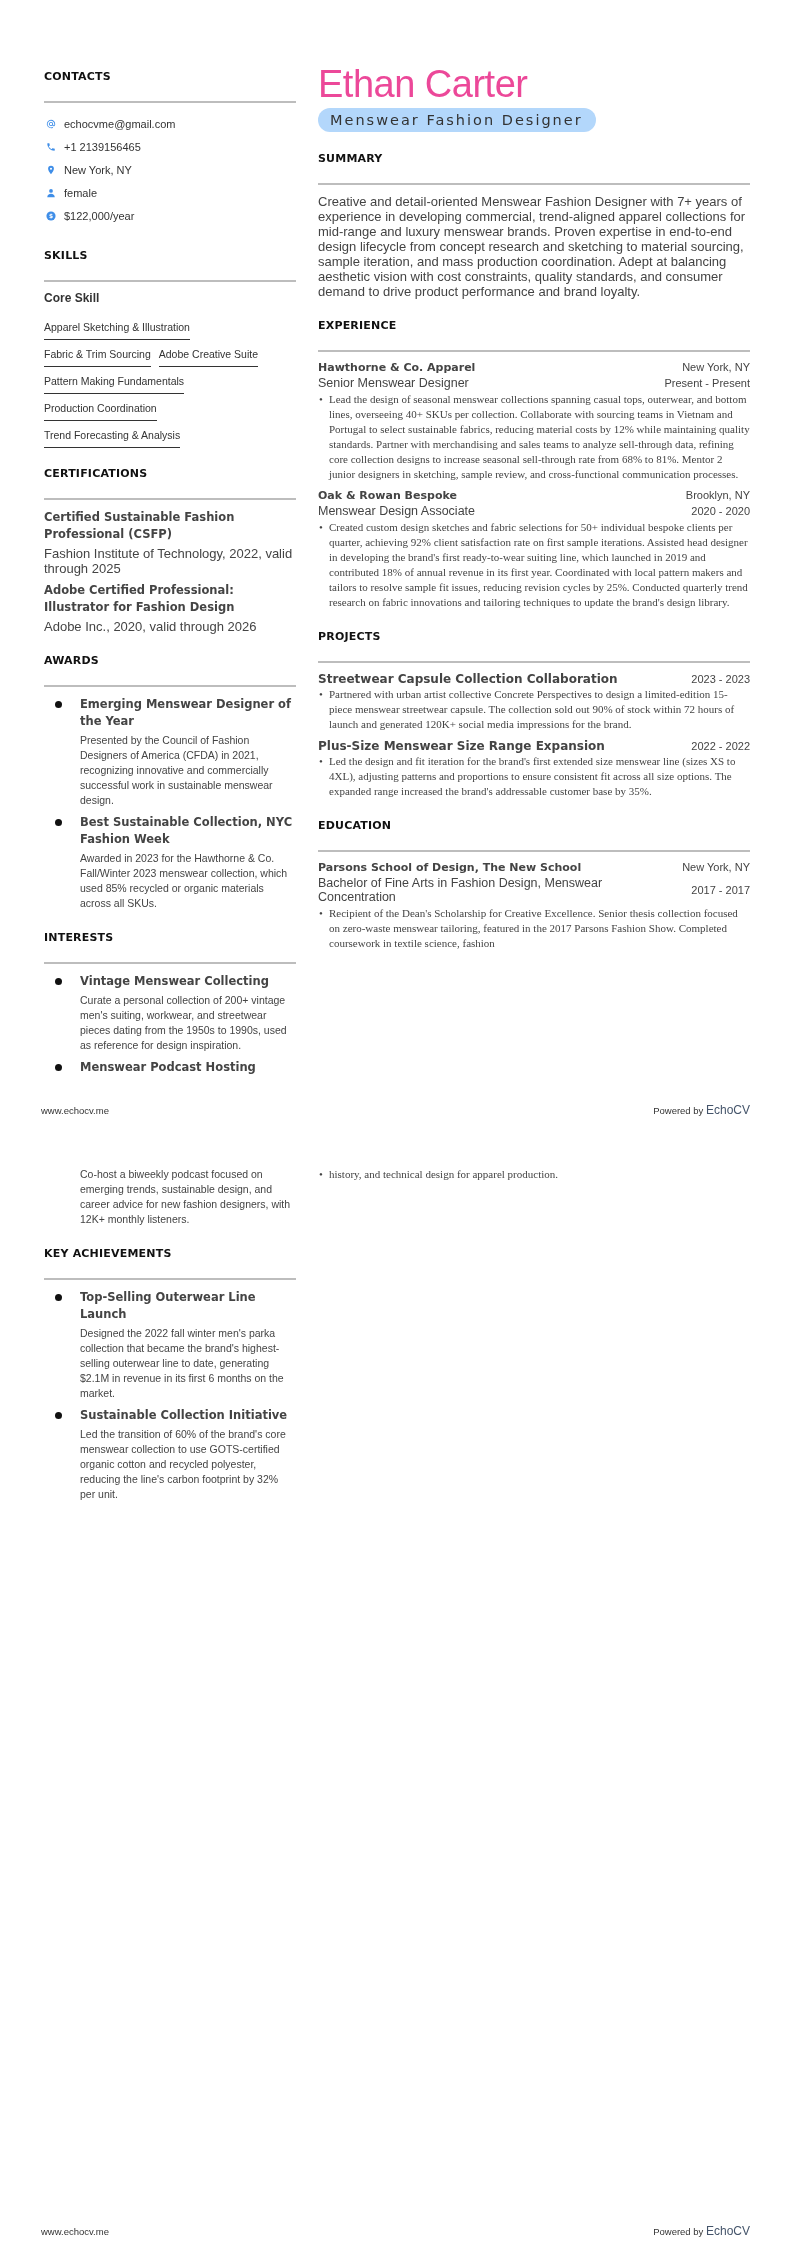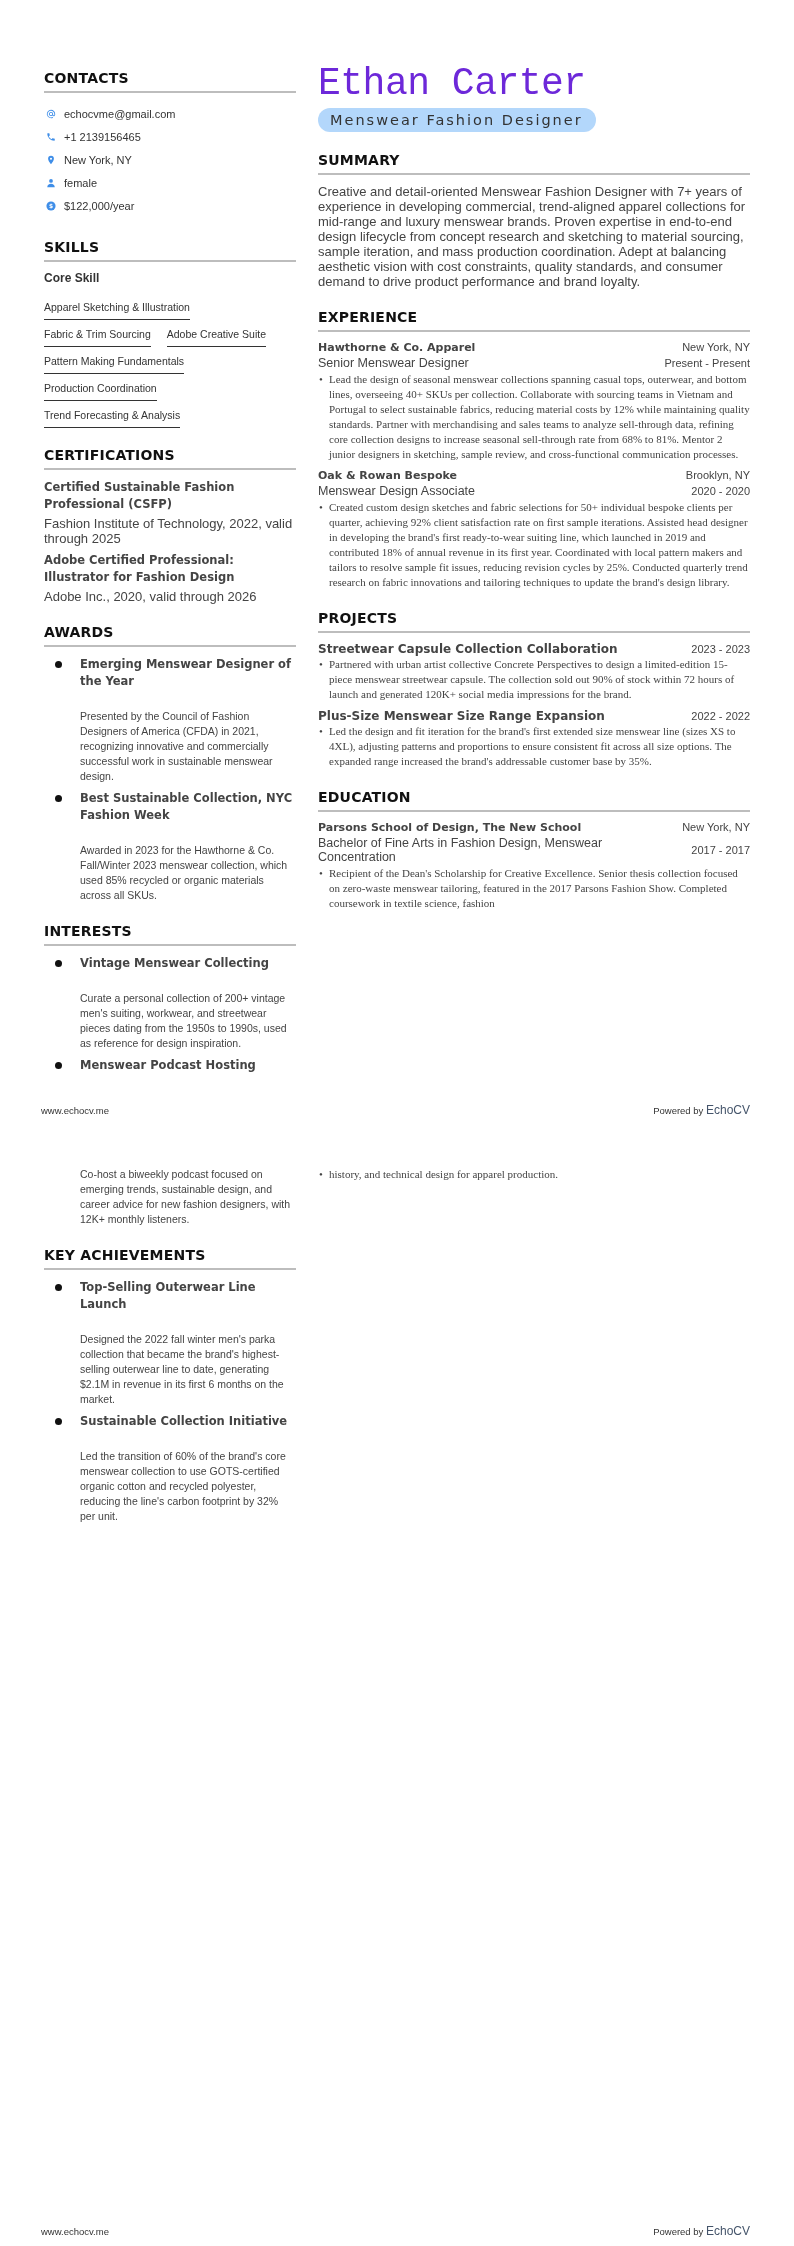--- a/index.html
+++ b/index.html
@@ -2,39 +2,39 @@
 <html><head>
 <meta charset="utf-8">
 <style>
   * { box-sizing: border-box; margin: 0; padding: 0; }
   html, body { width: 794px; height: 2246px; background: #ffffff; }
   body { font-family: "Liberation Sans", sans-serif; color: #333; position: relative; overflow: hidden; }
 
   .left { position: absolute; left: 44px; width: 252px; }
   .right { position: absolute; left: 318px; width: 432px; }
 
-  .sec-title { font-family: "DejaVu Sans", sans-serif; font-weight: bold; font-size: 14px; color: #111; letter-spacing: 0.2px; padding-bottom: 5px; border-bottom: 2px solid #bdbdbd; margin-bottom: 9px; }
+  .sec-title { font-family: "DejaVu Sans", sans-serif; font-weight: bold; font-size: 11px; color: #111; letter-spacing: 0.2px; padding-bottom: 18px; border-bottom: 2px solid #bdbdbd; margin-bottom: 9px; }
 
   .contact-row { display: flex; align-items: center; font-size: 11px; color: #333; height: 23px; }
   .contact-row .ic { width: 10px; height: 10px; margin: 0 8px 0 2px; display: inline-flex; align-items: center; justify-content: center; }
   .contact-row svg { width: 10px; height: 10px; fill: #3f8ee8; }
 
   .core-title { font-weight: bold; font-size: 12px; color: #333; margin-bottom: 4px; }
-  .skills-wrap { display: flex; flex-wrap: wrap; column-gap: 16px; margin-top: 15px; }
+  .skills-wrap { display: flex; flex-wrap: wrap; column-gap: 8px; margin-top: 15px; }
   .skill { font-size: 10.5px; color: #333; padding-bottom: 5px; border-bottom: 1.5px solid #333; margin-bottom: 7px; line-height: 14px; }
 
   .cert-name { font-family: "DejaVu Sans", sans-serif; font-weight: bold; font-size: 11.5px; color: #444; line-height: 17px; }
   .cert-sub { font-size: 13px; color: #444; line-height: 15px; margin-top: 3px; margin-bottom: 6px; }
 
   .bl-item { position: relative; padding-left: 36px; margin-bottom: 6px; }
   .bl-item .dot { position: absolute; left: 11px; top: 5px; width: 7px; height: 7px; border-radius: 50%; background: #111; }
   .bl-title { font-family: "DejaVu Sans", sans-serif; font-weight: bold; font-size: 11.5px; color: #444; line-height: 17px; }
-  .bl-desc { font-size: 10.5px; color: #444; line-height: 15px; margin-top: 19px; }
-
-  .name { font-family: Liberation Mono, monospace; font-size: 38px; color: #6d28d9; letter-spacing: -0.5px; line-height: 44px; }
+  .bl-desc { font-size: 10.5px; color: #444; line-height: 15px; margin-top: 3px; }
+
+  .name { font-family: Liberation Sans, sans-serif; font-size: 38px; color: #ec4899; letter-spacing: -0.5px; line-height: 44px; }
   .title-pill { display: inline-block; background: #b3d7fb; border-radius: 16px; padding: 4px 13px 4px 12px; font-family: "DejaVu Sans", sans-serif; font-size: 14.5px; letter-spacing: 2px; color: #333; margin-top: 2px; }
 
   .para { font-size: 13px; color: #444; line-height: 15px; }
 
   .entry-head { display: flex; justify-content: space-between; align-items: baseline; }
   .entry-org { font-family: "DejaVu Sans", sans-serif; font-weight: bold; font-size: 11px; color: #444; }
   .entry-loc { font-size: 11px; color: #444; }
   .entry-role { font-size: 12.5px; color: #444; }
   .entry-date { font-size: 11px; color: #444; white-space: nowrap; }
   .bullet { position: relative; padding-left: 11px; font-size: 11px; color: #444; line-height: 15px; font-family: Liberation Serif, serif; }

